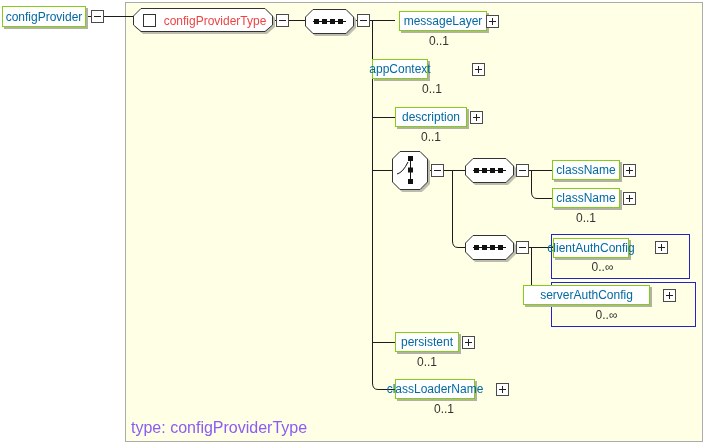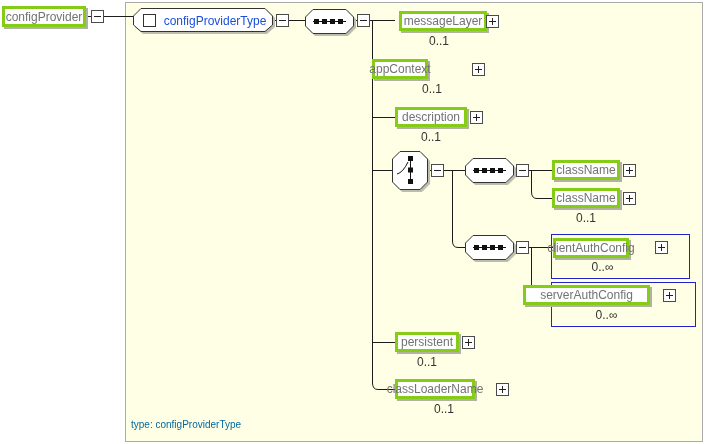--- a/index.html
+++ b/index.html
@@ -10,44 +10,44 @@
   #panel{
     position:absolute;left:125px;top:2px;width:576px;height:438px;
     background:#FFFFE5;border:1px solid #ABABAB;
   }
   #wires{position:absolute;left:0;top:0;width:705px;height:444px;z-index:1;pointer-events:none;}
   .wrap{
     position:absolute;border:1px solid #2323CC;z-index:2;
   }
   .ebox{
     position:absolute;z-index:3;height:20px;box-sizing:border-box;
-    background:#ffffff;border:3px solid #84cc16;box-shadow:2px 2px 0 #b2b2a4;
+    background:#ffffff;border:1px solid #84cc16;box-shadow:2px 2px 0 #b2b2a4;
     display:flex;align-items:center;justify-content:center;
-    font-size:12px;color:#737373;white-space:nowrap;cursor:default;
+    font-size:12px;color:#0369a1;white-space:nowrap;cursor:default;
   }
   .shape{position:absolute;z-index:3;filter:drop-shadow(2px 2px 0 #bdbdae);}
   .card{
     position:absolute;z-index:3;font-size:12px;color:#333;text-align:center;
     white-space:nowrap;
   }
   .pm{
     position:absolute;z-index:4;width:13px;height:13px;box-sizing:border-box;
     background:#fff;border:1px solid #4a4a4a;cursor:pointer;
   }
   .pm::before{
     content:"";position:absolute;left:2px;top:5px;width:7px;height:1px;background:#222;
   }
   .pm.plus::after{
     content:"";position:absolute;left:5px;top:2px;width:1px;height:7px;background:#222;
   }
   .typelabel{
-    position:absolute;z-index:3;font-size:12px;color:#1d4ed8;white-space:nowrap;
+    position:absolute;z-index:3;font-size:12px;color:#ef4444;white-space:nowrap;
   }
   #footer{
-    position:absolute;left:131px;top:419px;z-index:3;font-size:10px;color:#0369a1;
+    position:absolute;left:131px;top:419px;z-index:3;font-size:16px;color:#8b5cf6;
     white-space:nowrap;
   }
 </style>
 </head>
 <body>
 
 <div id="canvas">
 
   <div id="panel"></div>
 

